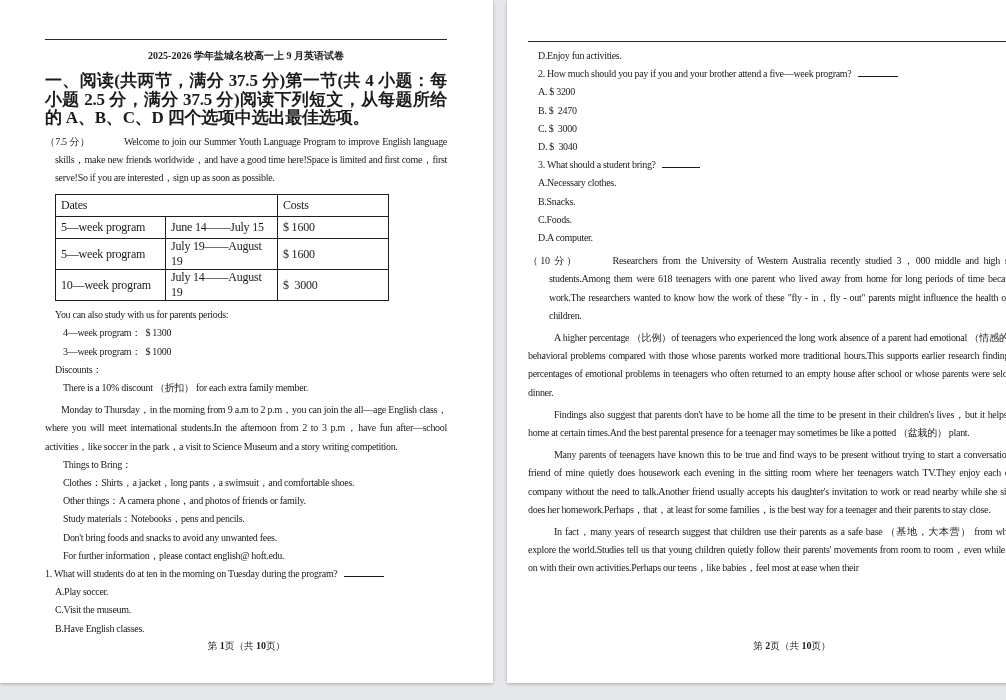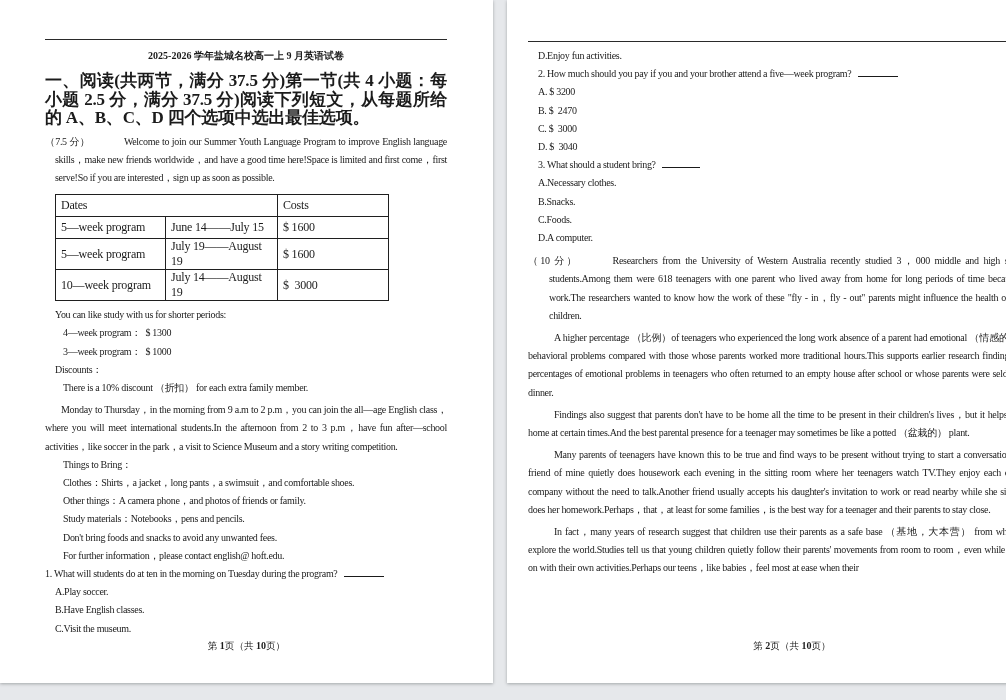--- a/index.html
+++ b/index.html
@@ -72,39 +72,39 @@
       <td>$ 1600</td>
     </tr>
     <tr>
       <td>10—week program</td>
       <td>July 14——August 19</td>
       <td>$  3000</td>
     </tr>
   </tbody>
     </table>
 
-  <div class="line in1">You can like study with us for shorter periods:</div>
+  <div class="line in1">You can also study with us for parents periods:</div>
   <div class="line in2">4—week program：  $ 1300</div>
   <div class="line in2">3—week program：  $ 1000</div>
   <div class="line in1">Discounts：</div>
   <div class="line in2">There is a 10% discount （折扣） for each extra family member.</div>
 
   <p class="para sched">Monday to Thursday，in the morning from 9 a.m to 2 p.m，you can join the all—age English class，where you will meet international students.In the afternoon from 2 to 3 p.m，have fun after—school activities，like soccer in the park，a visit to Science Museum and a story writing competition.</p>
 
   <div class="line in2">Things to Bring：</div>
   <div class="line in2">Clothes：Shirts，a jacket，long pants，a swimsuit，and comfortable shoes.</div>
   <div class="line in2">Other things：A camera phone，and photos of friends or family.</div>
   <div class="line in2">Study materials：Notebooks，pens and pencils.</div>
   <div class="line in2">Don't bring foods and snacks to avoid any unwanted fees.</div>
   <div class="line in2">For further information，please contact english@ hoft.edu.</div>
 
   <div class="line"><span>1. What will students do at ten in the morning on Tuesday during the program? </span><span class="blank"></span></div>
   <div class="line in1">A.Play soccer.</div>
+  <div class="line in1">C.Visit the museum.</div>
   <div class="line in1">B.Have English classes.</div>
-  <div class="line in1">C.Visit the museum.</div>
 
   <div class="footer"><span>第 </span><b>1</b><span>页（共 </span><b>10</b><span>页）</span></div>
 </div>
 
 <div class="page" id="page-2">
   <div class="rule"></div>
 
   <div class="line in1" style="margin-top:5px;">D.Enjoy fun activities.</div>
 
   <div class="line in1"><span>2. How much should you pay if you and your brother attend a five—week program? </span><span class="blank"></span></div>

